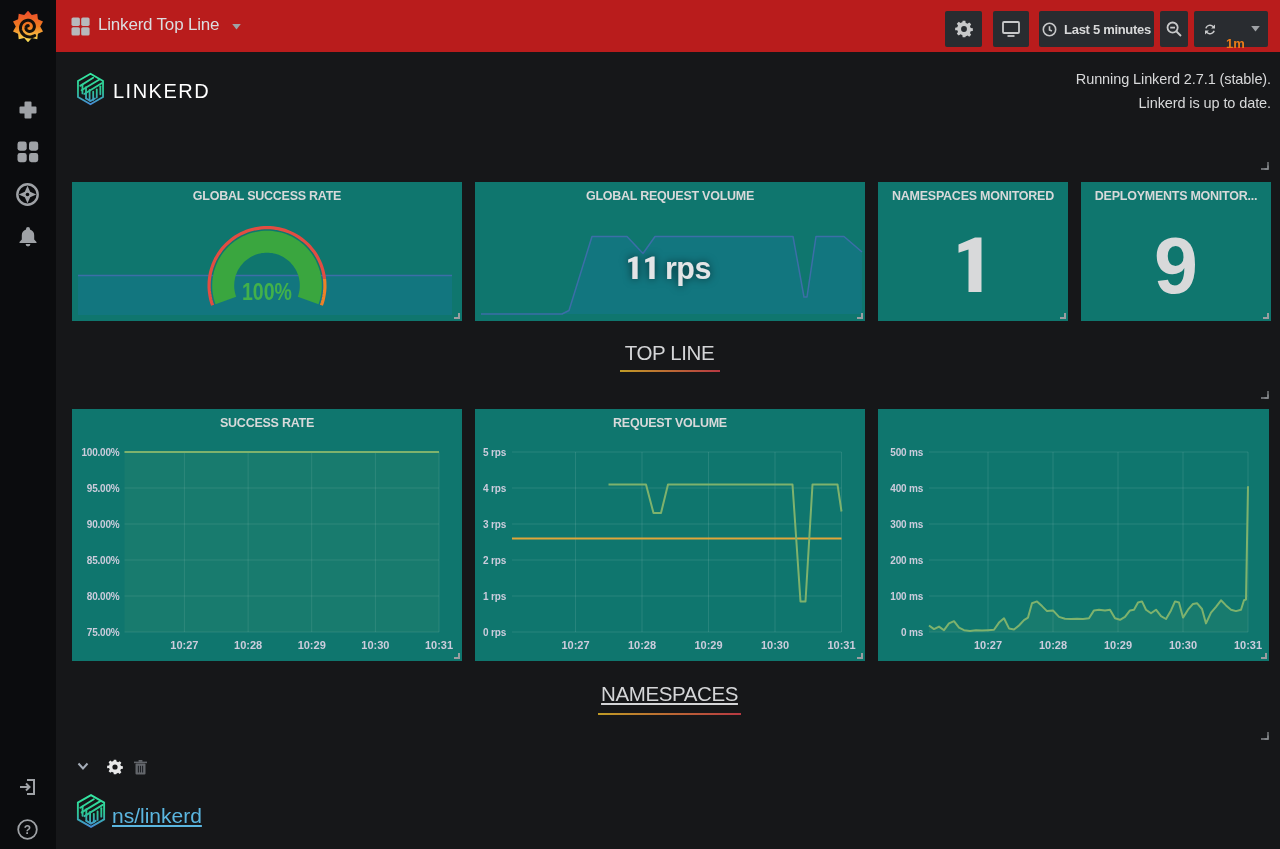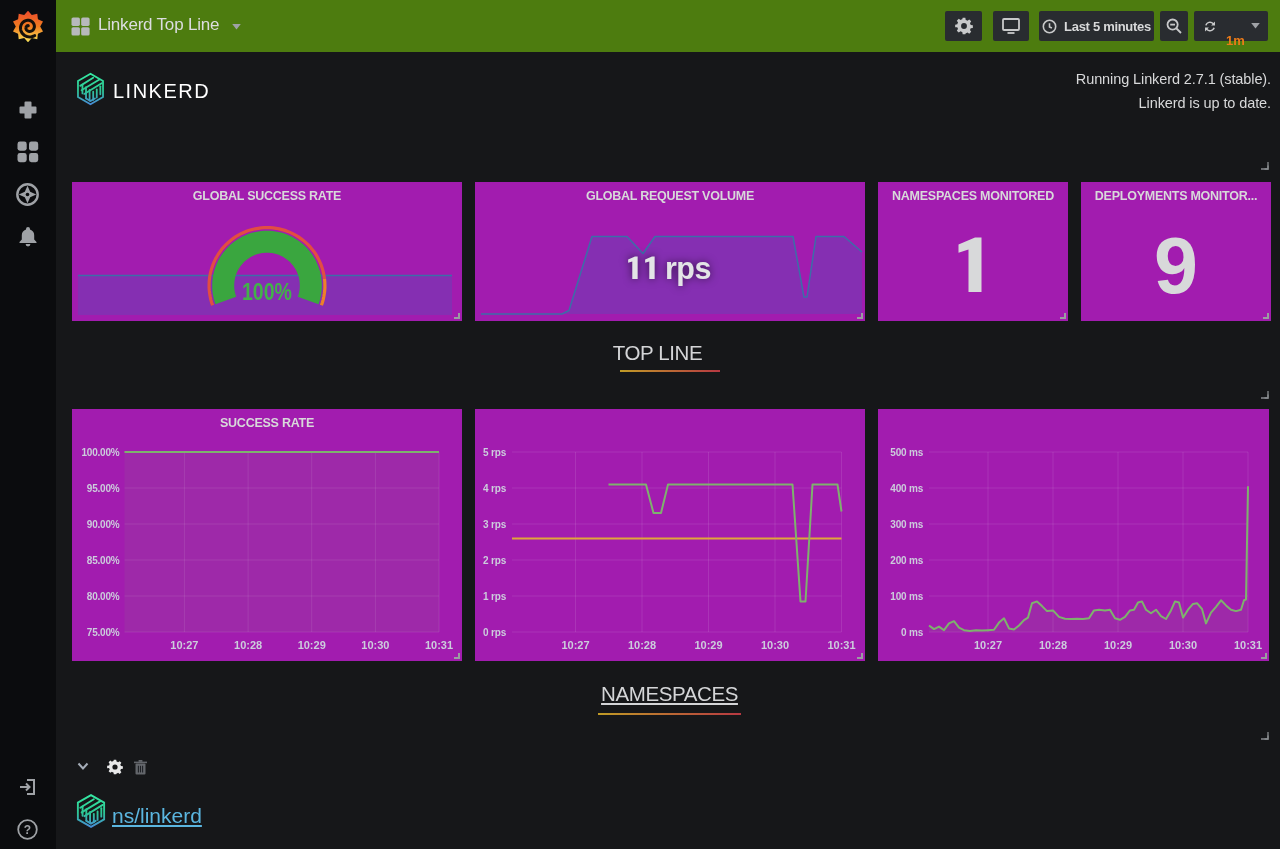--- a/index.html
+++ b/index.html
@@ -2,25 +2,25 @@
 <html><head>
 <meta charset="utf-8">
 <style>
   * { margin:0; padding:0; box-sizing:border-box; }
   html,body { width:1280px; height:849px; overflow:hidden; background:#161719;
     font-family:"Liberation Sans", sans-serif; }
   .abs { position:absolute; }
   
   #sidebar { position:absolute; left:0; top:0; width:56px; height:849px; background:#0b0c0e; }
   
-  #navbar { position:absolute; left:56px; top:0; right:0; height:52px; background:#4d7c0f; }
-  .navbtn { position:absolute; top:11px; height:30px; background:#292c30; border-radius:2px;
+  #navbar { position:absolute; left:56px; top:0; right:0; height:52px; background:#b91c1c; }
+  .navbtn { position:absolute; top:11px; height:36px; background:#292c30; border-radius:2px;
     display:flex; align-items:center; justify-content:center; color:#c8c9ca; white-space:nowrap; }
   
-  .panel { position:absolute; background:#a21caf; }
+  .panel { position:absolute; background:#0f766e; }
   .ptitle { position:absolute; left:0; right:0; top:7px; text-align:center; color:#d8d9da;
     font-size:12.5px; font-weight:bold; letter-spacing:-0.25px; white-space:nowrap; overflow:hidden; }
   .handle { position:absolute; right:2px; bottom:2px; width:6px; height:6px;
     border-right:2px solid #9a9da0; border-bottom:2px solid #9a9da0; }
   .bigval { position:absolute; left:0; right:0; text-align:center; color:#d8d9da; font-weight:bold; }
   .seclabel { position:absolute; text-align:center; color:#d4d5d7; font-size:20.5px; letter-spacing:-0.4px; }
   .gradline { position:absolute; height:2px;
     background:linear-gradient(to right,#c9a227,#bf3a44); opacity:0.95; }
 </style>
 </head>
@@ -222,21 +222,21 @@
     </svg>
     <div class="handle"></div>
   </div>
 
   <div class="panel" style="left:1081px; top:182px; width:190px; height:139px;">
     <div class="ptitle">DEPLOYMENTS MONITOR...</div>
     <div class="bigval" style="top:46px; line-height:75px; font-size:79px;">9</div>
     <div class="handle"></div>
   </div>
 
-  <div class="seclabel" style="left:560px; top:341px; width:195px;text-align:center;">TOP LINE</div>
+  <div class="seclabel" style="left:572px; top:341px; width:195px;text-align:center;">TOP LINE</div>
   <div class="gradline" style="left:620px; top:370px; width:100px;"></div>
 
 <div class="panel" style="left:72px; top:409px; width:390px; height:252px;">
   <div class="ptitle">SUCCESS RATE</div>
   <svg class="abs" style="left:0; top:0;" width="390" height="252" viewBox="0 0 390 252">
     <path d="M52.5 43 H367" stroke="rgba(255,255,255,0.10)" stroke-width="1"></path>
     <path d="M52.5 79 H367" stroke="rgba(255,255,255,0.10)" stroke-width="1"></path>
     <path d="M52.5 115 H367" stroke="rgba(255,255,255,0.10)" stroke-width="1"></path>
     <path d="M52.5 151 H367" stroke="rgba(255,255,255,0.10)" stroke-width="1"></path>
     <path d="M52.5 187 H367" stroke="rgba(255,255,255,0.10)" stroke-width="1"></path>
@@ -257,20 +257,21 @@
     <text x="112.4" y="240" text-anchor="middle" font-size="11" font-weight="bold" fill="#ccccdc" font-family="Liberation Sans">10:27</text>
     <text x="176.1" y="240" text-anchor="middle" font-size="11" font-weight="bold" fill="#ccccdc" font-family="Liberation Sans">10:28</text>
     <text x="239.7" y="240" text-anchor="middle" font-size="11" font-weight="bold" fill="#ccccdc" font-family="Liberation Sans">10:29</text>
     <text x="303.4" y="240" text-anchor="middle" font-size="11" font-weight="bold" fill="#ccccdc" font-family="Liberation Sans">10:30</text>
     <text x="367" y="240" text-anchor="middle" font-size="11" font-weight="bold" fill="#ccccdc" font-family="Liberation Sans">10:31</text>
   </svg>
   <div class="handle"></div>
 </div>
 
 <div class="panel" style="left:475px; top:409px; width:390px; height:252px;">
+  <div class="ptitle">REQUEST VOLUME</div>
   <svg class="abs" style="left:0; top:0;" width="390" height="252" viewBox="0 0 390 252">
     <path d="M37 43 H366.5" stroke="rgba(255,255,255,0.10)" stroke-width="1"></path>
     <path d="M37 79 H366.5" stroke="rgba(255,255,255,0.10)" stroke-width="1"></path>
     <path d="M37 115 H366.5" stroke="rgba(255,255,255,0.10)" stroke-width="1"></path>
     <path d="M37 151 H366.5" stroke="rgba(255,255,255,0.10)" stroke-width="1"></path>
     <path d="M37 187 H366.5" stroke="rgba(255,255,255,0.10)" stroke-width="1"></path>
     <path d="M37 223 H366.5" stroke="rgba(255,255,255,0.10)" stroke-width="1"></path>
     <path d="M100.5 43 V223" stroke="rgba(255,255,255,0.10)" stroke-width="1"></path>
     <path d="M167 43 V223" stroke="rgba(255,255,255,0.10)" stroke-width="1"></path>
     <path d="M233.5 43 V223" stroke="rgba(255,255,255,0.10)" stroke-width="1"></path>

